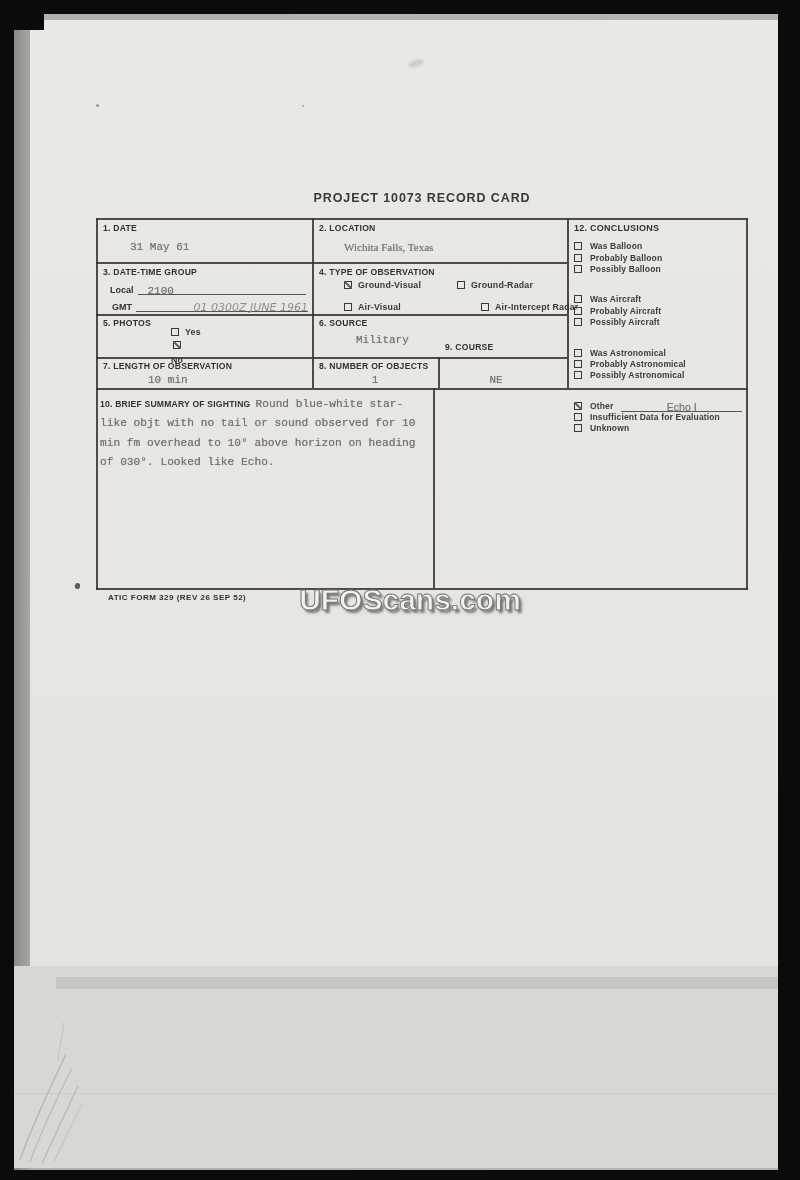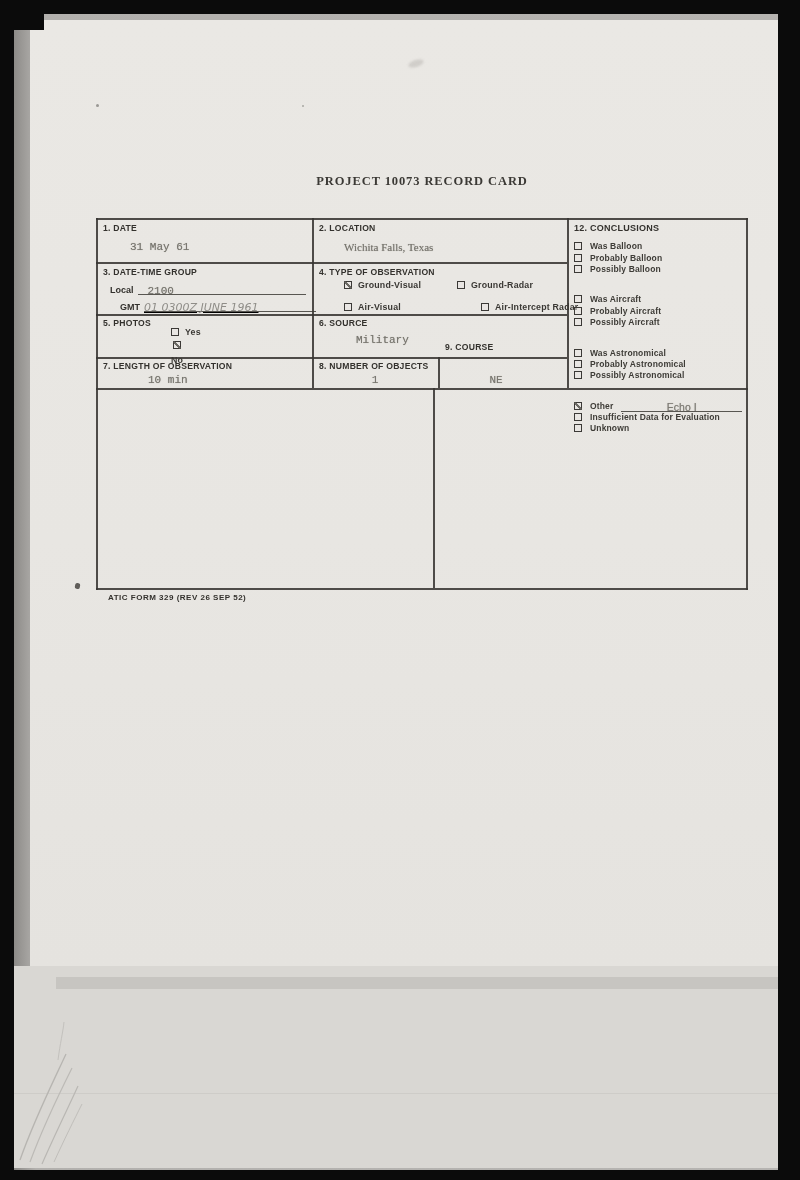--- a/index.html
+++ b/index.html
@@ -14,22 +14,22 @@
   .lower-band{left:56px;top:977px;width:722px;height:12px;background:#c7c5c1;}
   .lower-line{left:14px;top:1093px;width:764px;height:1px;background:#cbc9c5;opacity:.8;}
   .main-sheet{left:30px;top:20px;width:748px;height:946px;
     background:linear-gradient(180deg,#eae8e4 0%,#e8e6e2 55%,#e5e3df 100%);}
   .corner-black{left:0;top:0;width:44px;height:30px;background:#0b0b0b;}
 
   
   .hline{height:2px;background:rgba(56,54,50,.88);}
   .vline{width:2px;background:rgba(56,54,50,.88);}
 
-  .page-title{left:96px;top:174px;width:652px;text-align:center;
-    font-weight:700;font-size:12.5px;letter-spacing:.9px;color:#3b3935;font-family:Liberation Serif, serif;}
+  .page-title{left:96px;top:191px;width:652px;text-align:center;
+    font-weight:700;font-size:12.5px;letter-spacing:.9px;color:#3b3935;}
 
   .flabel{font-weight:700;font-size:8.6px;letter-spacing:.25px;color:#33312d;}
   .flabel-inline{font-weight:700;font-size:8.6px;letter-spacing:.2px;color:#33312d;margin-right:5px;}
 
   .typed{font-family:"Liberation Mono",monospace;font-size:11px;color:#78766f;
     text-shadow:0 0 .7px rgba(120,118,111,.75);}
   .typed-block{font-family:"Liberation Mono",monospace;font-size:11.2px;line-height:1.38;
     color:#74726b;text-shadow:0 0 .7px rgba(116,114,107,.7);}
   .hand{font-family:"DejaVu Sans",sans-serif;font-style:italic;font-size:11px;color:#8f8d88;}
 
@@ -114,23 +114,23 @@
   <div class="abs typed" style="left:130px;top:241px;">31 May 61</div>
 
   <div class="abs flabel" style="left:319px;top:223px;">2. LOCATION</div>
   <div class="abs typed" style="left:344px;top:241px;font-family:Liberation Serif, serif;">Wichita Falls, Texas</div>
 
   <div class="abs flabel" style="left:103px;top:267px;">3. DATE-TIME GROUP</div>
   <div class="dtg-row" style="left:110px;top:280px;">
     <span class="dtg-label">Local</span>
     <span class="fill-line" style="width:168px;"><span class="typed" style="padding-left:10px;">2100</span></span>
   </div>
-  <div class="dtg-row" style="left:120px;top:297px;">
+  <div class="dtg-row" style="left:112px;top:297px;text-align:right;">
     <span class="dtg-label">GMT</span>
-    <span class="fill-line" style="width:172px;text-decoration:underline;"><span class="hand">01 0300Z JUNE 1961</span></span>
+    <span class="fill-line" style="width:172px;"><span class="hand">01 0300Z JUNE 1961</span></span>
   </div>
 
   <div class="abs flabel" style="left:319px;top:267px;">4. TYPE OF OBSERVATION</div>
   <div class="opt" style="left:344px;top:280px;">
     <span class="cb checked"></span>
     <span class="opt-label">Ground-Visual</span>
   </div>
   <div class="opt" style="left:457px;top:280px;">
     <span class="cb"></span>
     <span class="opt-label">Ground-Radar</span>
@@ -159,20 +159,23 @@
 
   <div class="abs flabel" style="left:103px;top:361px;">7. LENGTH OF OBSERVATION</div>
   <div class="abs typed" style="left:148px;top:374px;">10 min</div>
 
   <div class="abs flabel" style="left:319px;top:361px;">8. NUMBER OF OBJECTS</div>
   <div class="abs typed" style="left:312px;top:374px;width:126px;text-align:center;">1</div>
 
   <div class="abs flabel" style="left:445px;top:342px;">9. COURSE</div>
   <div class="abs typed" style="left:438px;top:374px;width:116px;text-align:center;">NE</div>
 
+  <div class="abs summary-cell">
+    <span class="flabel-inline">10. BRIEF SUMMARY OF SIGHTING</span><span class="typed-block">Round blue-white star-like objt with no tail or sound observed for 10 min fm overhead to 10° above horizon on heading of 030°. Looked like Echo.</span>
+  </div>
 
 
   <div class="abs concl">
     <div class="concl-header flabel" style="font-size:9px;">12. CONCLUSIONS</div>
     <div style="height:7px;"></div>
     <div class="c-item">
       <span class="cb"></span>
       <span class="c-label">Was Balloon</span>
     </div>
     <div class="c-item">
@@ -216,14 +219,15 @@
       <span class="cb"></span>
       <span class="c-label">Insufficient Data for Evaluation</span>
     </div>
     <div class="c-item">
       <span class="cb"></span>
       <span class="c-label">Unknown</span>
     </div>
   </div>
 
   <div class="abs atic">ATIC FORM 329 (REV 26 SEP 52)</div>
+  <div class="abs watermark">UFOScans.com</div>
 
 </div>
 
 </body></html>

